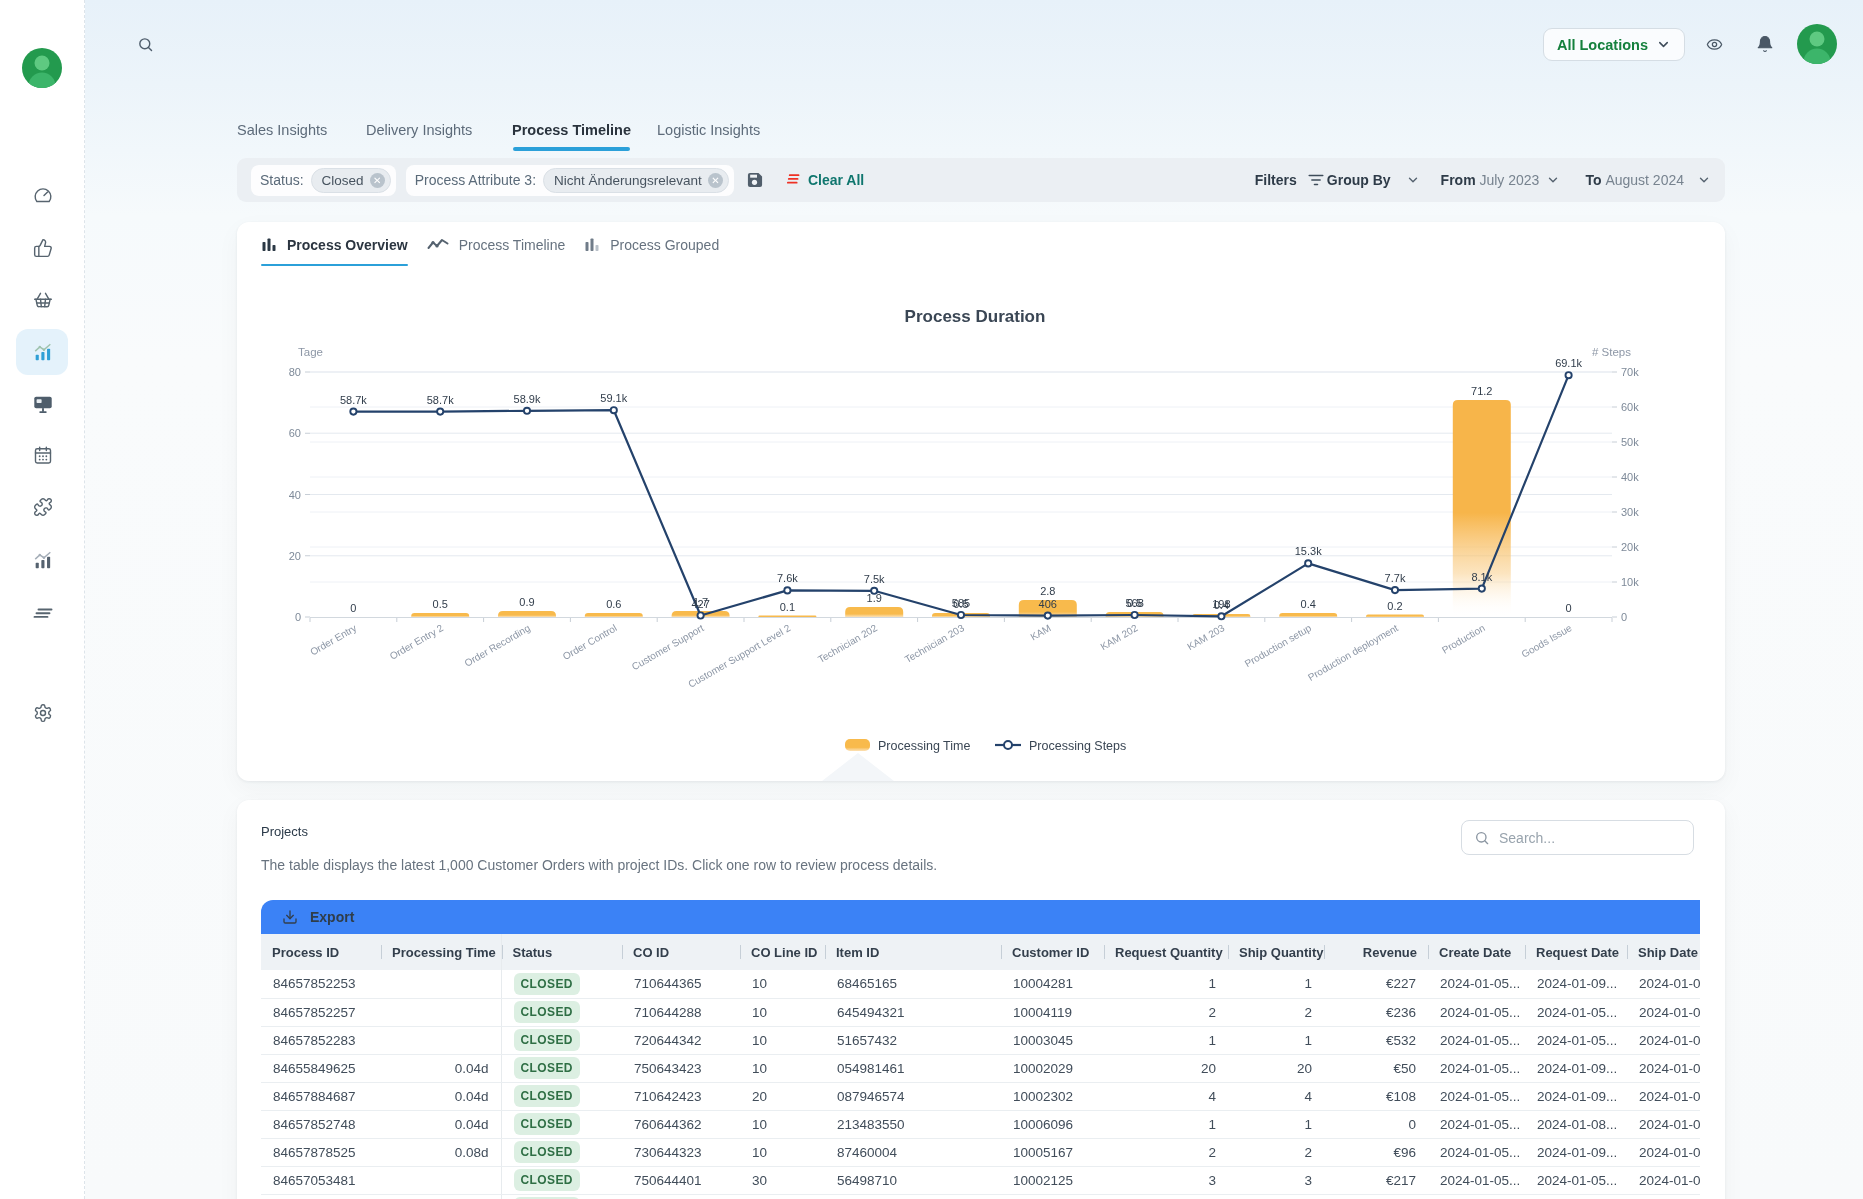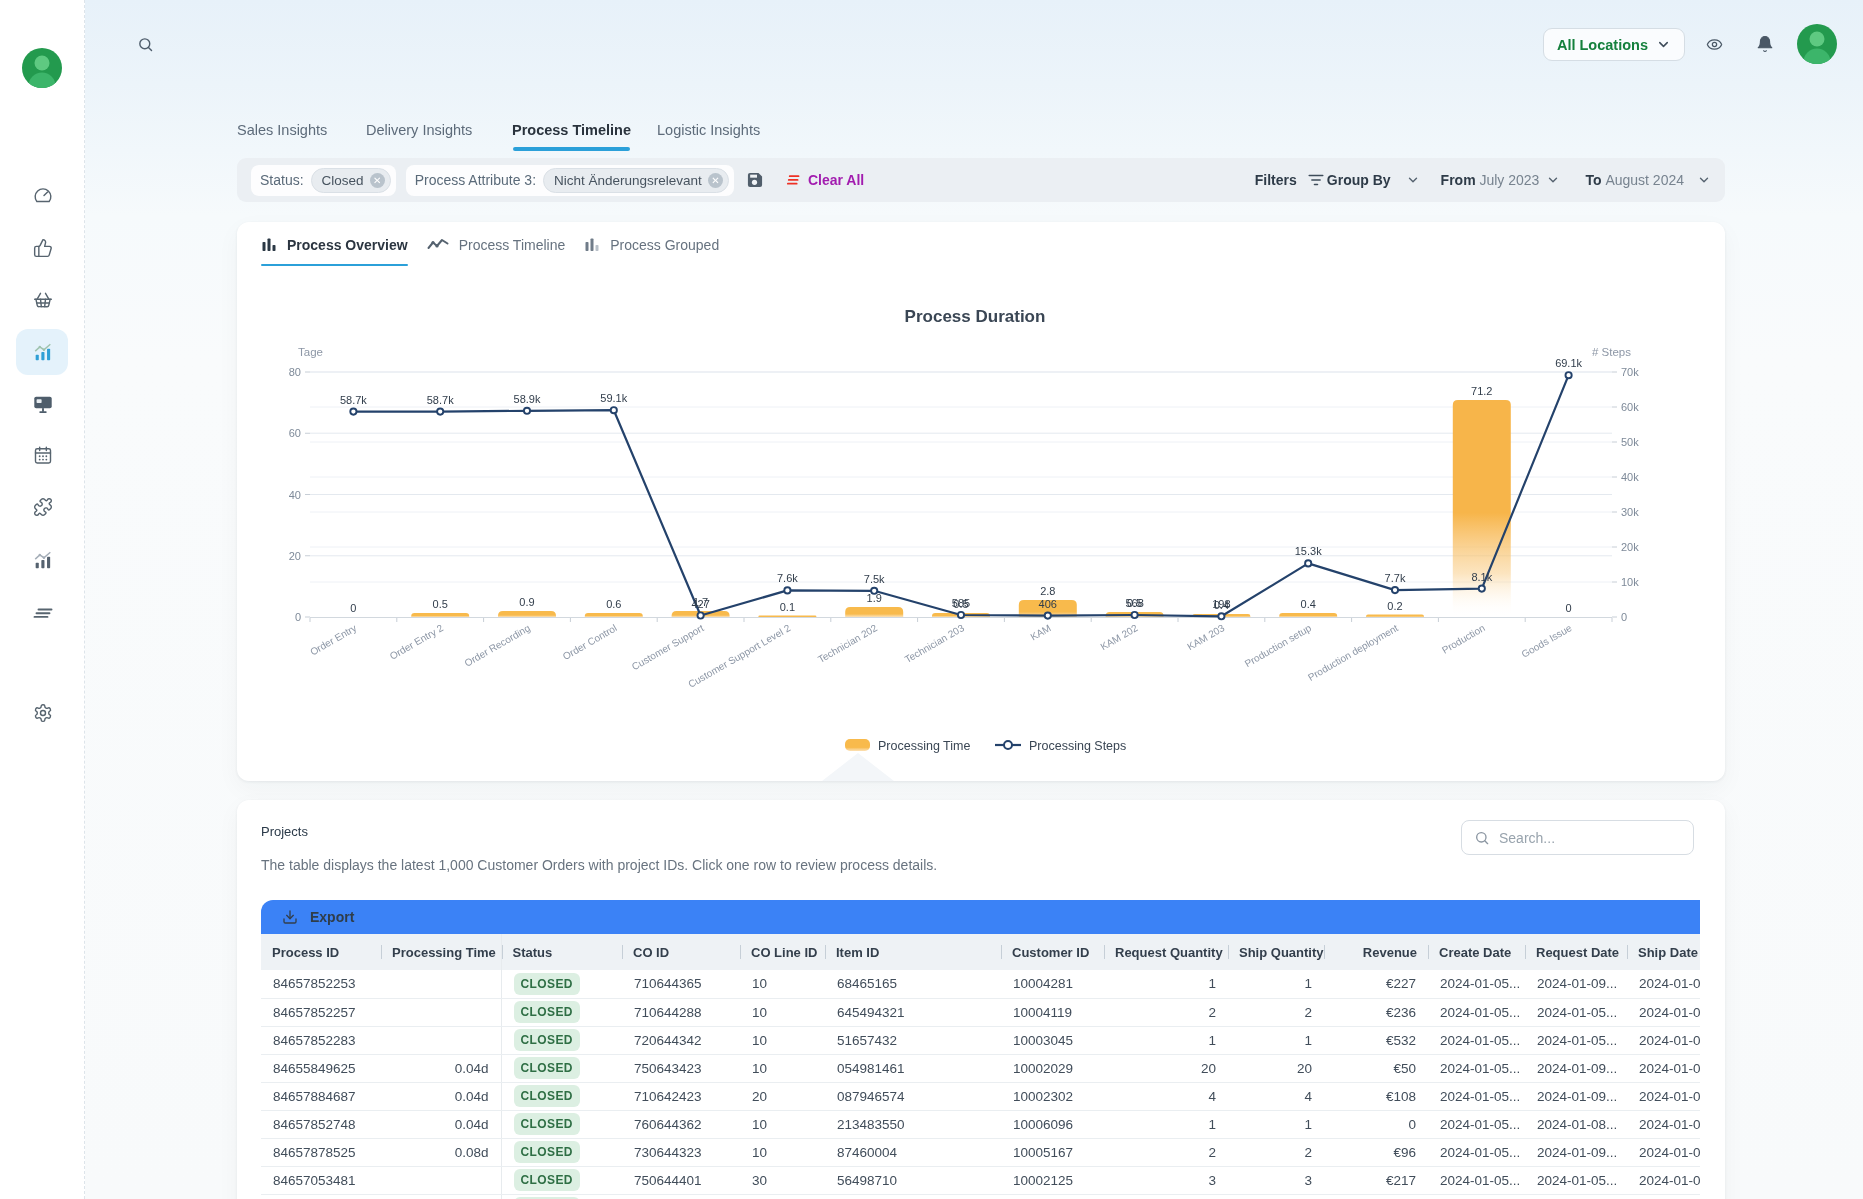--- a/index.html
+++ b/index.html
@@ -191,21 +191,21 @@
       <span class="flabel">Process Attribute 3:</span>
       <span class="fchip">Nicht Änderungsrelevant <span class="fx">✕</span></span>
     </div>
   <div style="margin-left:11px;display:flex;align-items:center">
       <svg width="20" height="20" viewBox="0 0 24 24" fill="none" stroke="none" stroke-width="1.7" stroke-linecap="round" stroke-linejoin="round">
         <path d="M3.5 6a2.5 2.5 0 0 1 2.5-2.5h10.2L20.5 7.8V18a2.5 2.5 0 0 1-2.5 2.5H6A2.5 2.5 0 0 1 3.5 18V6Z" fill="#515e6b" stroke="none"></path>
         <rect x="6.2" y="5.6" width="8.2" height="3.6" fill="#f0f3f6" stroke="none"></rect>
         <circle cx="11.4" cy="14.8" r="3.1" fill="#f0f3f6" stroke="none"></circle>
       </svg>
     </div>
-  <div style="margin-left:21px;display:flex;align-items:center;gap:7px;color:#a21caf;font-size:14px;font-weight:700"><svg width="15" height="15" viewBox="0 0 24 24" fill="none" stroke="#ee3124" stroke-width="3" stroke-linecap="round" stroke-linejoin="round">
+  <div style="margin-left:21px;display:flex;gap:7px;color:#0f766e;font-size:14px;font-weight:700"><svg width="15" height="15" viewBox="0 0 24 24" fill="none" stroke="#ee3124" stroke-width="3" stroke-linecap="round" stroke-linejoin="round">
         <line x1="6" y1="5" x2="20" y2="5"></line>
         <line x1="4.5" y1="11" x2="18.5" y2="11"></line>
         <line x1="3" y1="17" x2="17" y2="17"></line>
       </svg> Clear All</div>
   <div class="fright">
     <span>Filters</span>
       <span style="margin-left:10px;display:flex">
         <svg width="18" height="18" viewBox="0 0 24 24" fill="none" stroke="#3e4c5a" stroke-width="2.1" stroke-linecap="round" stroke-linejoin="round">
           <line x1="3" y1="6" x2="21" y2="6"></line>
           <line x1="6.5" y1="12" x2="17.5" y2="12"></line>

